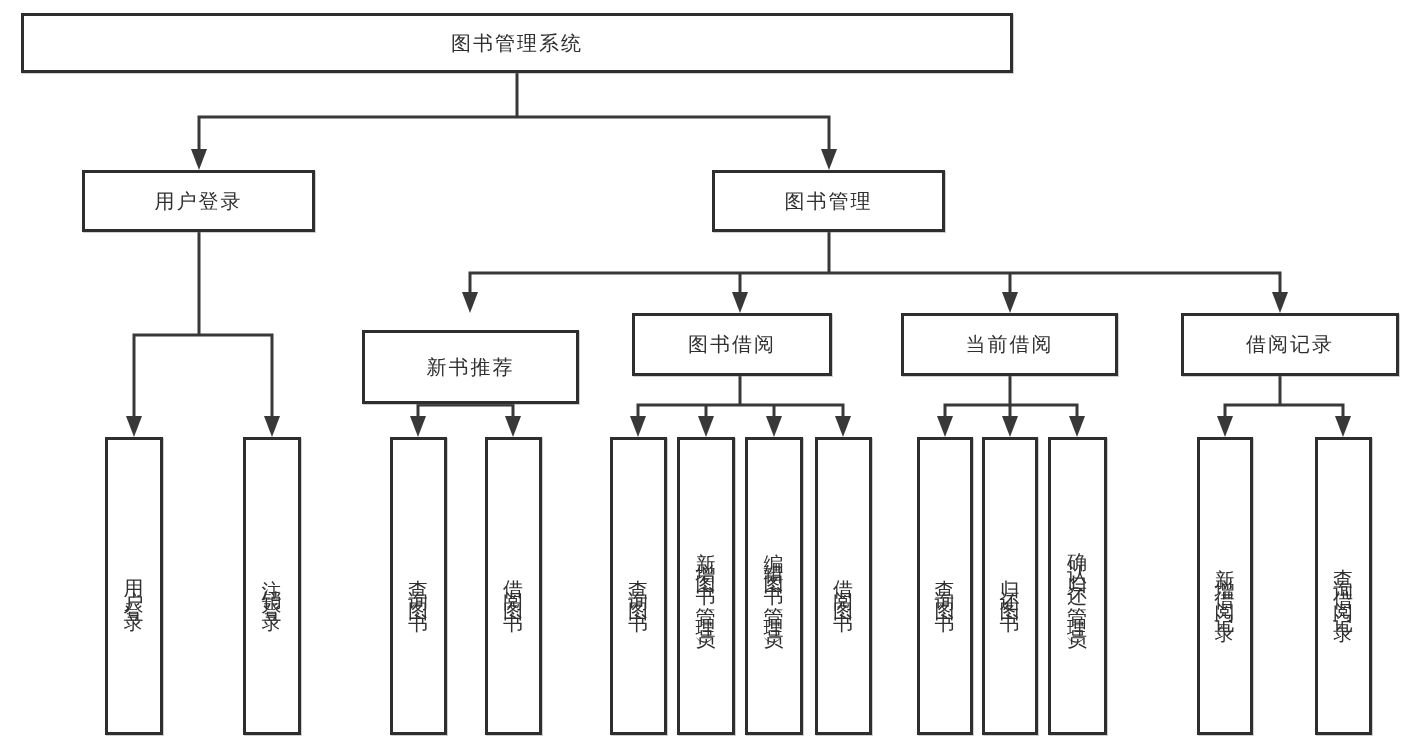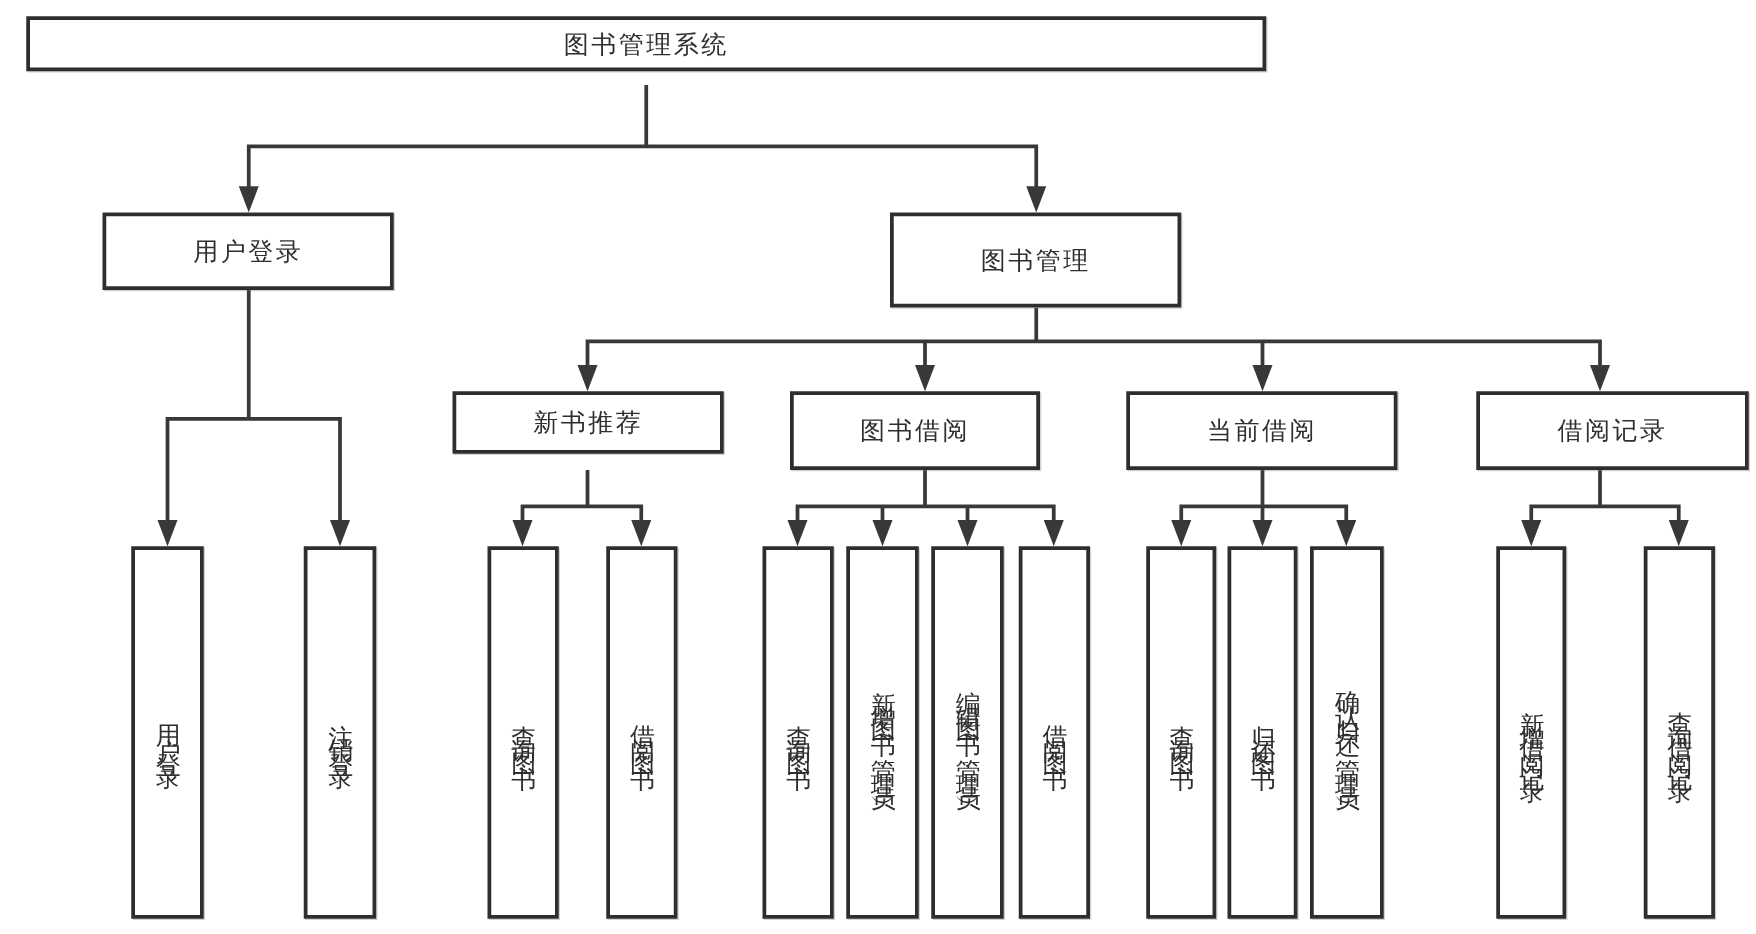--- a/index.html
+++ b/index.html
@@ -40,24 +40,24 @@
   }
   .vbox span {
     writing-mode: vertical-rl;
     text-orientation: mixed;
     font-size: 20px;
     line-height: 1;
     letter-spacing: 11px;
     white-space: nowrap;
   }
   
-  .n-root  { left: 21px;  top: 13px;  width: 992px; height: 44px; }
+  .n-root  { left: 21px;  top: 13px;  width: 992px; height: 60px; }
   .n-l2a   { left: 82px;  top: 170px; width: 233px; height: 62px; }
-  .n-l2b   { left: 712px; top: 170px; width: 233px; height: 76px; }
-  .n-l3a   { left: 362px; top: 313px; width: 217px; height: 50px; }
+  .n-l2b   { left: 712px; top: 170px; width: 233px; height: 62px; }
+  .n-l3a   { left: 362px; top: 330px; width: 217px; height: 74px; }
   .n-l3b   { left: 632px; top: 313px; width: 200px; height: 63px; }
   .n-l3c   { left: 901px; top: 313px; width: 217px; height: 63px; }
   .n-l3d   { left: 1171px;top: 313px; width: 218px; height: 63px; margin-left: 10px; }
   .leaf    { top: 437px; height: 298px; }
   .n-f1  { left: 105px;  width: 58px; }
   .n-f2  { left: 243px;  width: 58px; }
   .n-f3  { left: 390px;  width: 57px; }
   .n-f4  { left: 485px;  width: 57px; }
   .n-f5  { left: 610px;  width: 57px; }
   .n-f6  { left: 677px;  width: 58px; }

